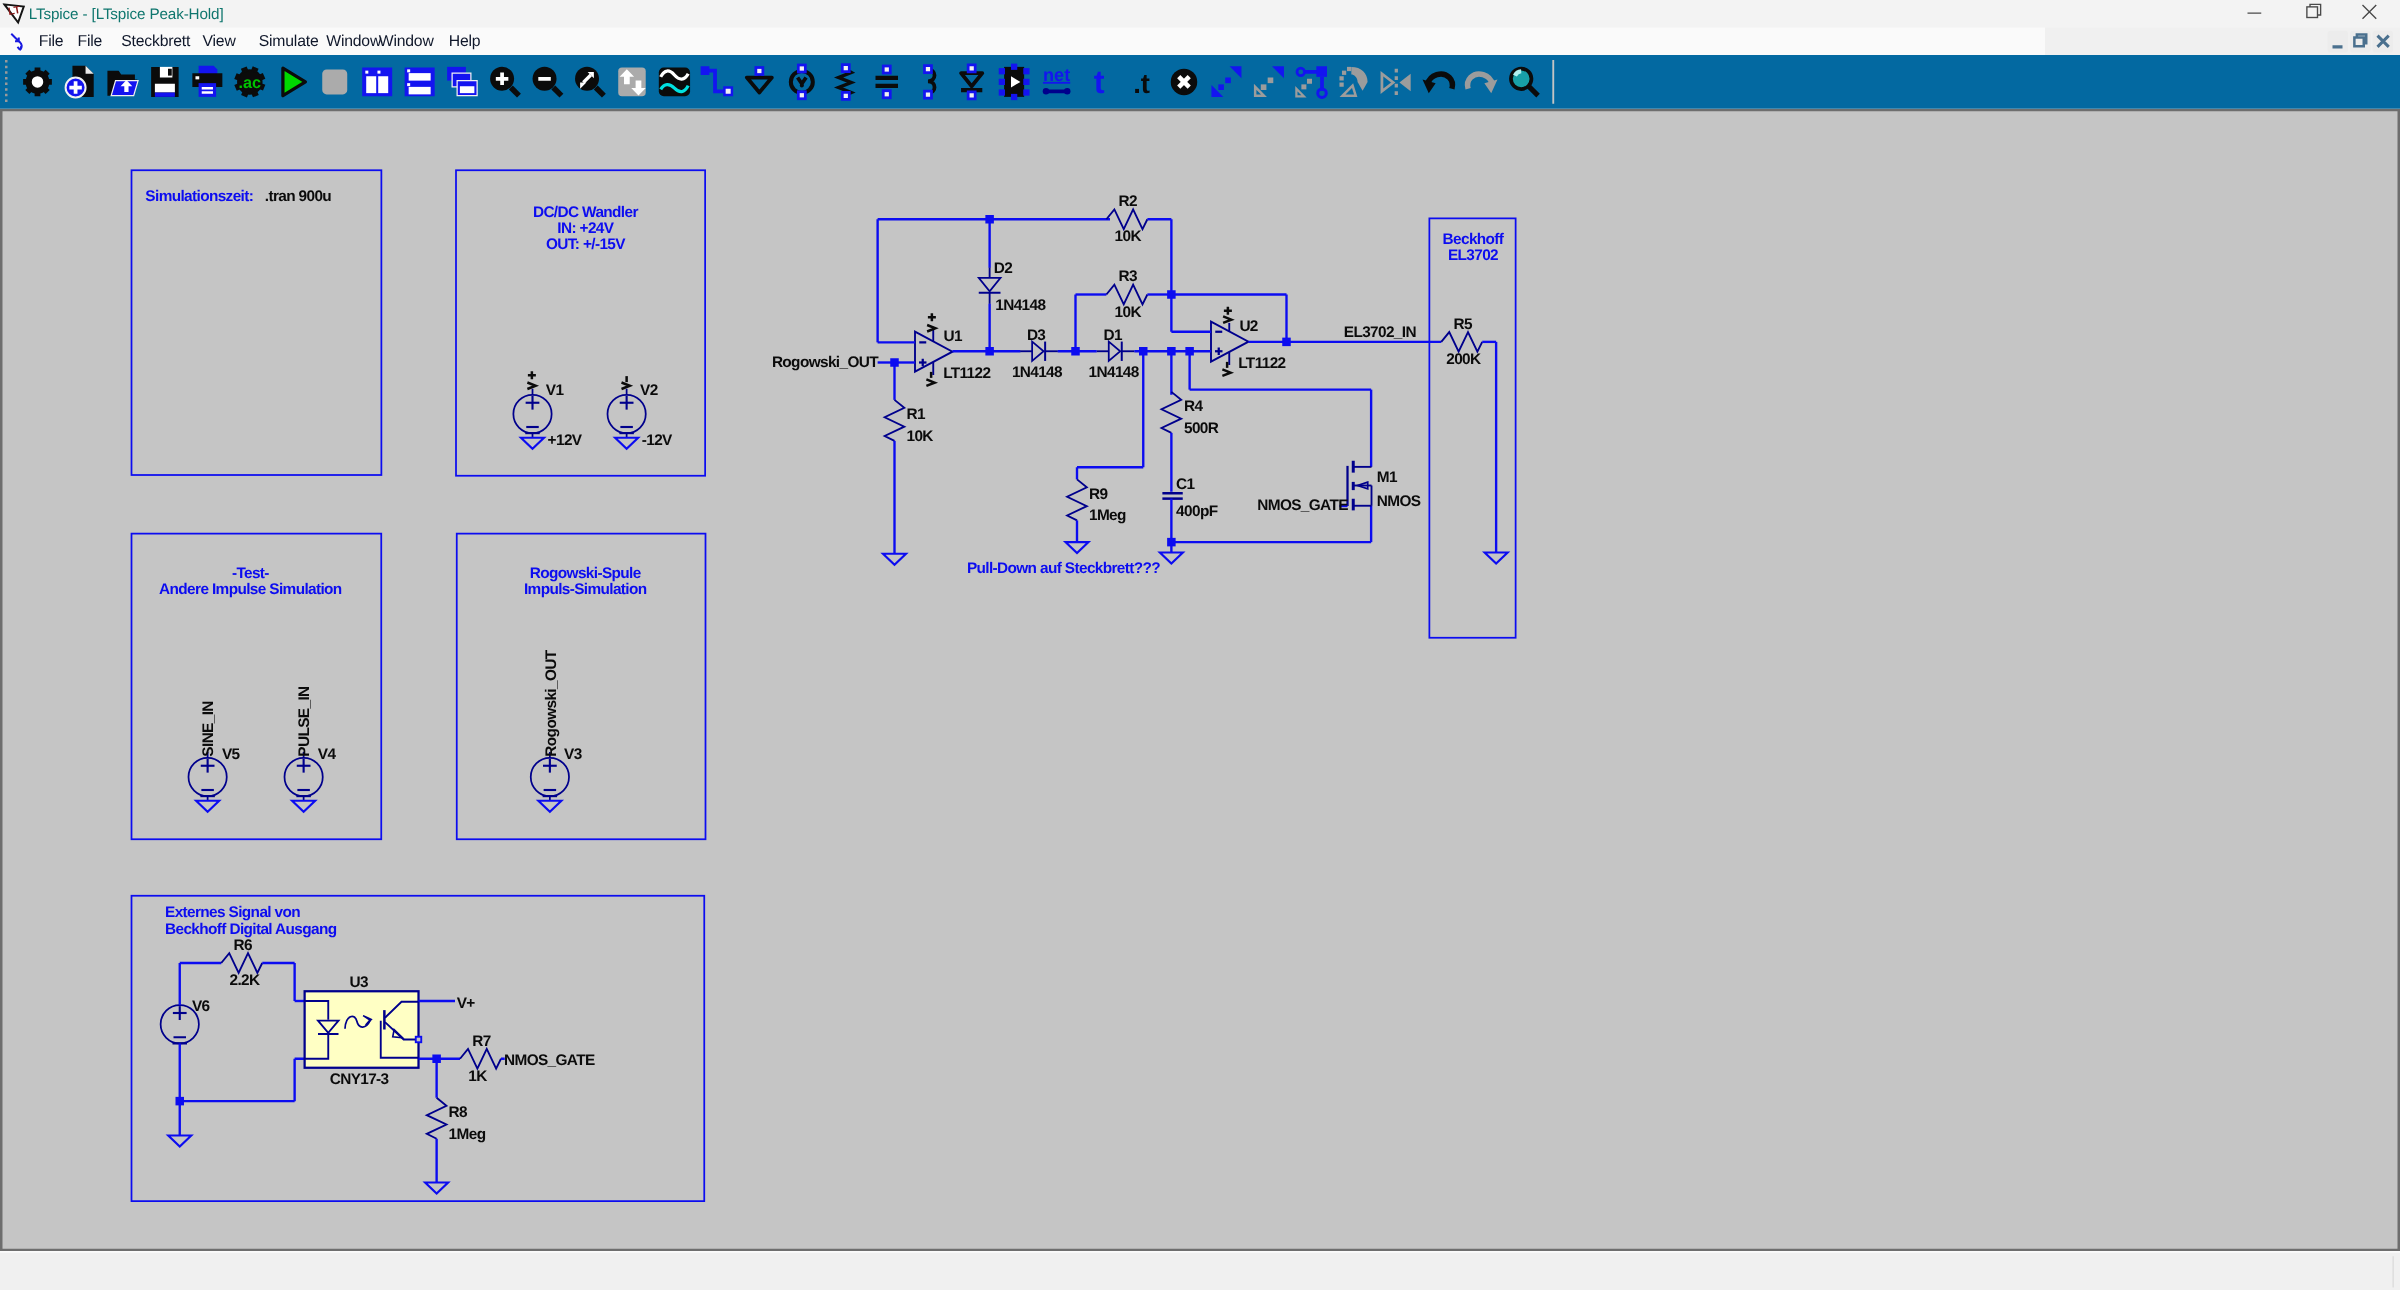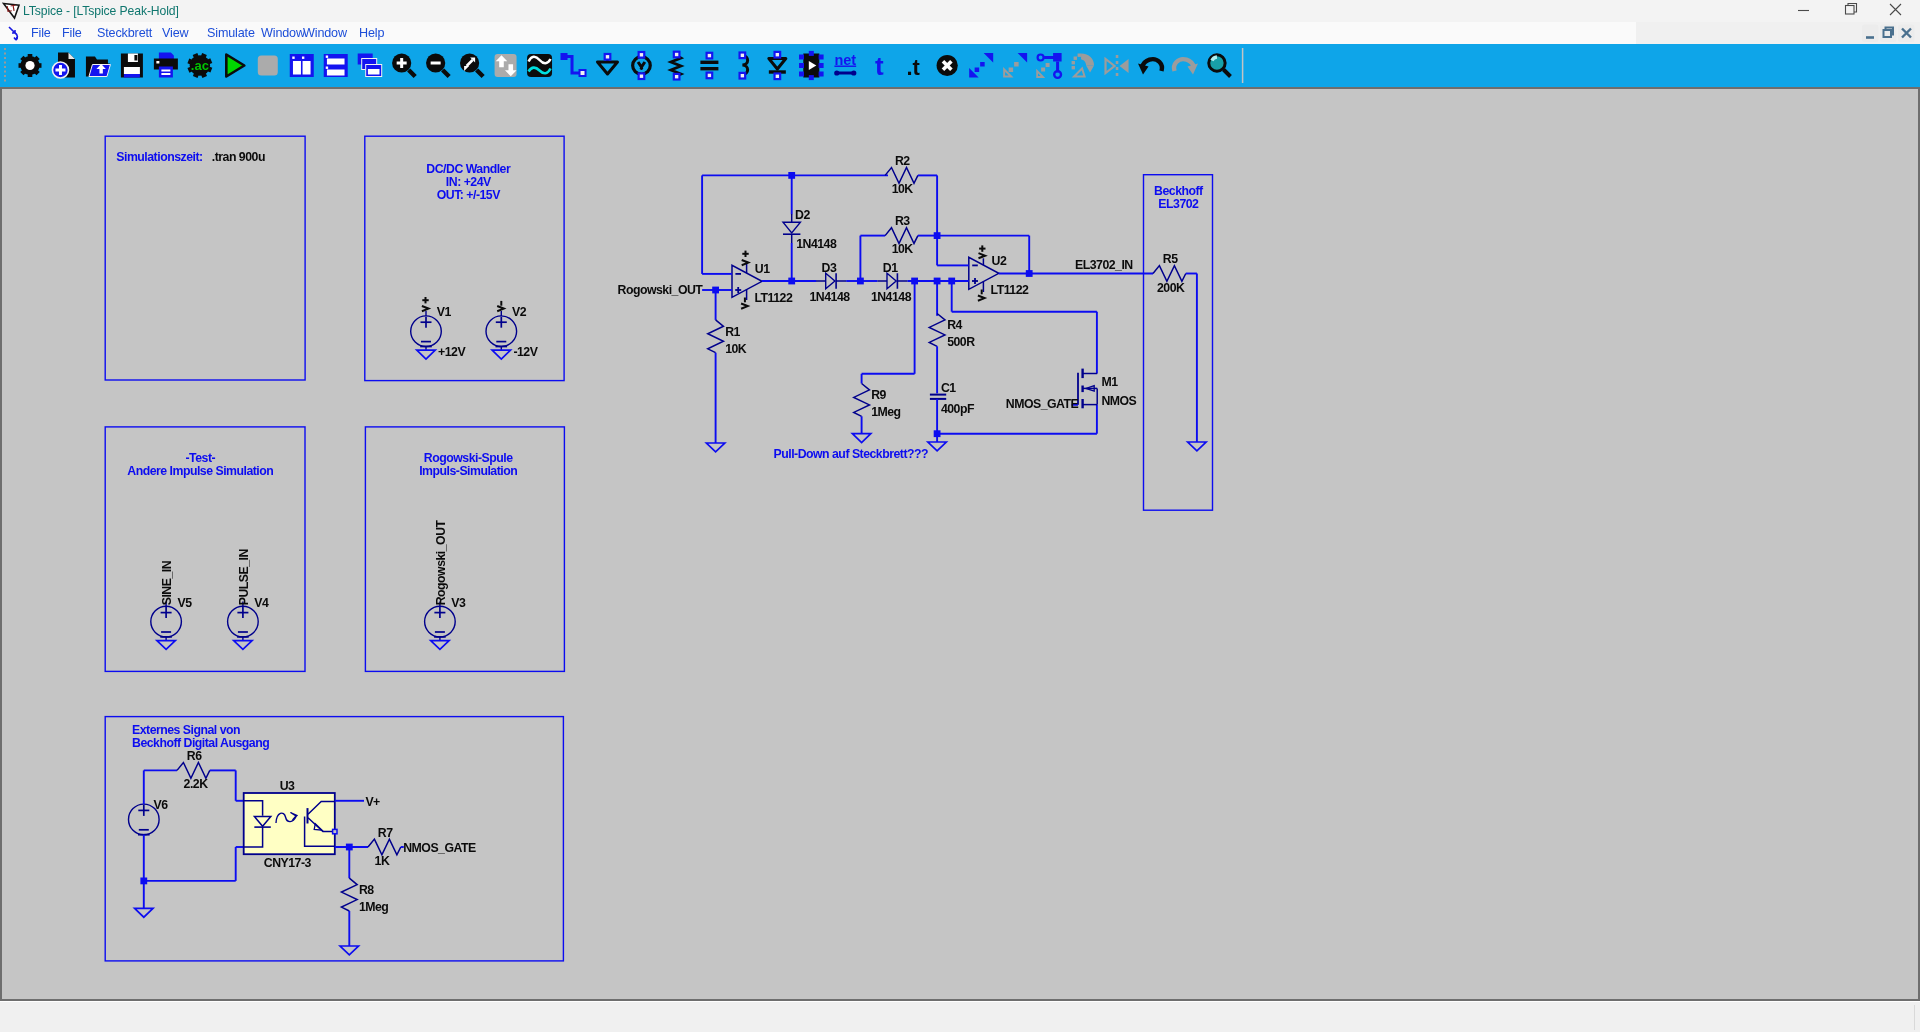--- a/index.html
+++ b/index.html
@@ -1,20 +1,20 @@
 <!DOCTYPE html>
 <html><head><meta charset="utf-8"><style>
 *{margin:0;padding:0;box-sizing:border-box}
 html,body{width:1920px;height:1032px;overflow:hidden;background:#f0f0f0;
 font-family:"Liberation Sans",sans-serif;}
 .titlebar{position:absolute;left:0;top:0;width:1920px;height:22px;background:#f3f3f3;}
 .title{position:absolute;left:23px;top:4px;font-size:12.2px;color:#0f766e;letter-spacing:-0.1px}
 .menubar{position:absolute;left:0;top:22px;width:1636px;height:22px;background:#fafafa;
-font-size:12.6px;color:#1d4ed8;letter-spacing:-0.15px}
-.toolbar{position:absolute;left:0;top:44px;width:1920px;height:43px;background:#0ea5e9;}
+font-size:12.6px;color:#0f172a;letter-spacing:-0.15px}
+.toolbar{position:absolute;left:0;top:44px;width:1920px;height:43px;background:#0369a1;}
 .statusbar{position:absolute;left:0;top:1001px;width:1920px;height:31px;background:#f0f0f0;
 border-top:1px solid #ffffff;}
 svg{position:absolute;display:block}
 text{font-family:"Liberation Sans",sans-serif}
 </style></head>
 <body>
 <div class="titlebar">
  <svg style="left:2px;top:1px" width="20" height="20" viewBox="0 0 20 20">
   <path d="M1.5,2.5 L17,4.2 L12.5,17 Z" fill="#fff" stroke="#151515" stroke-width="1.6"></path>
   <text x="4.6" y="10.5" font-size="8.5" font-weight="bold" fill="#8b1a1a" transform="rotate(-10 8 8)">LT</text>

